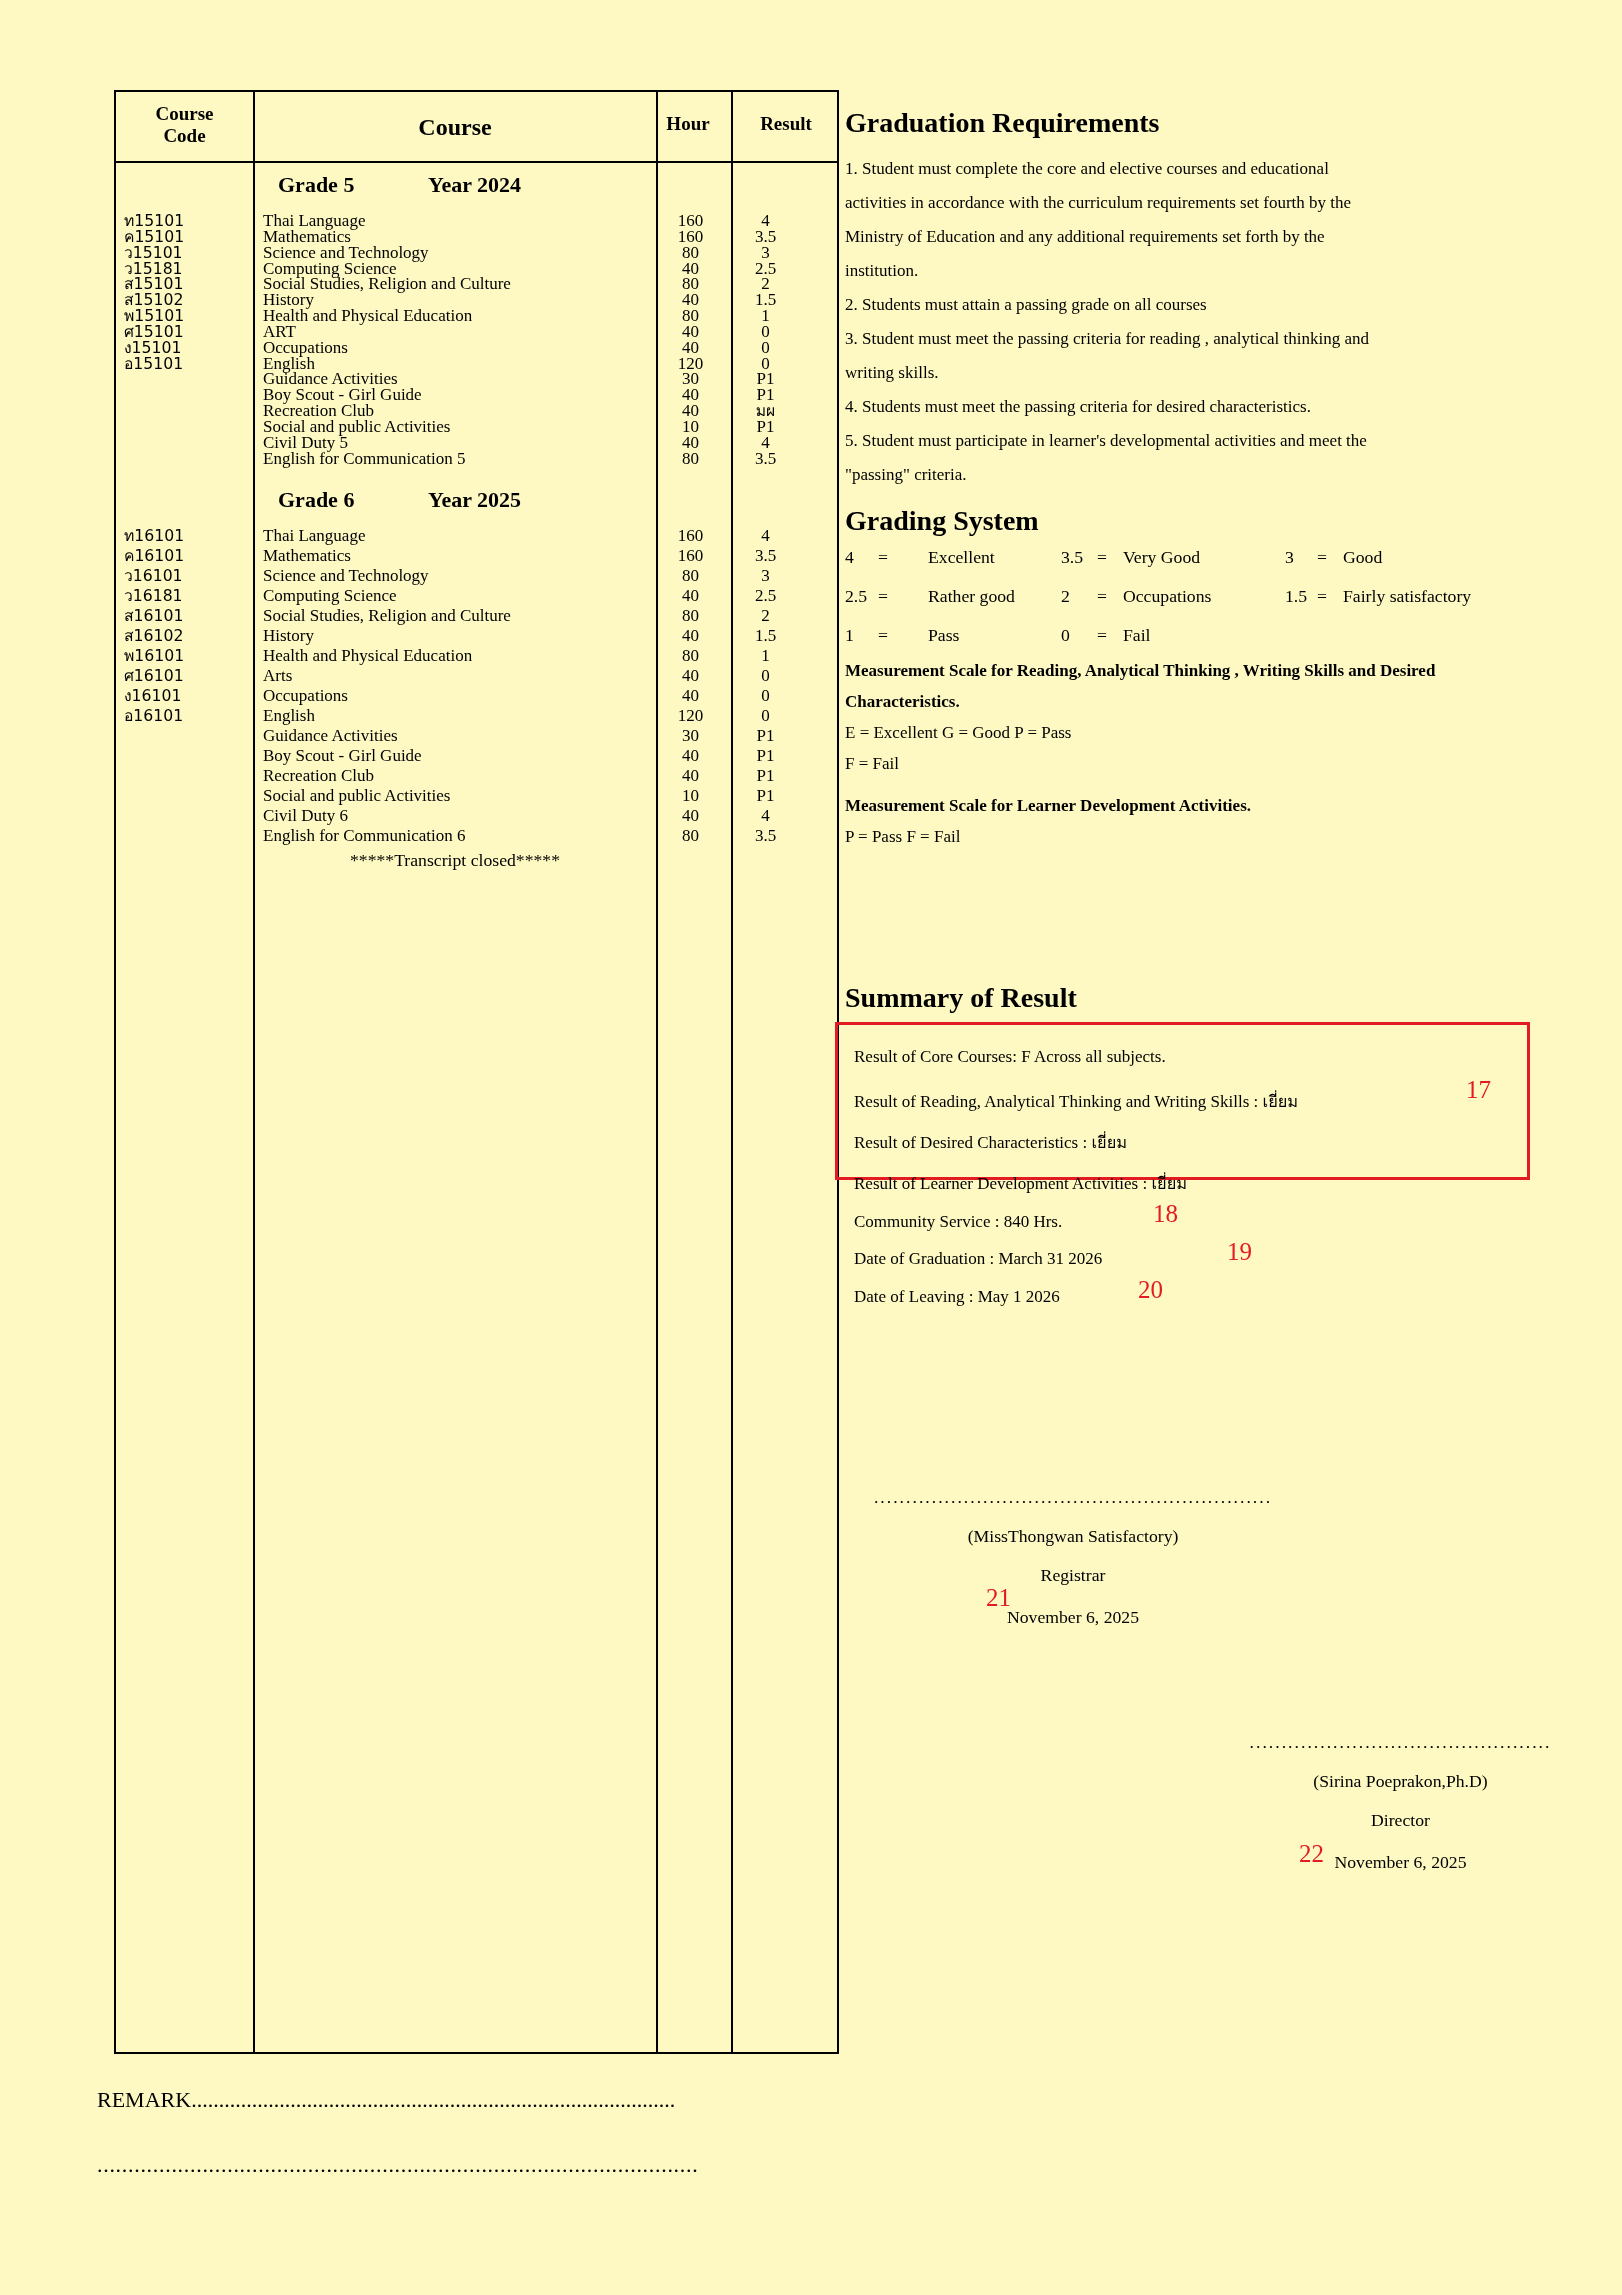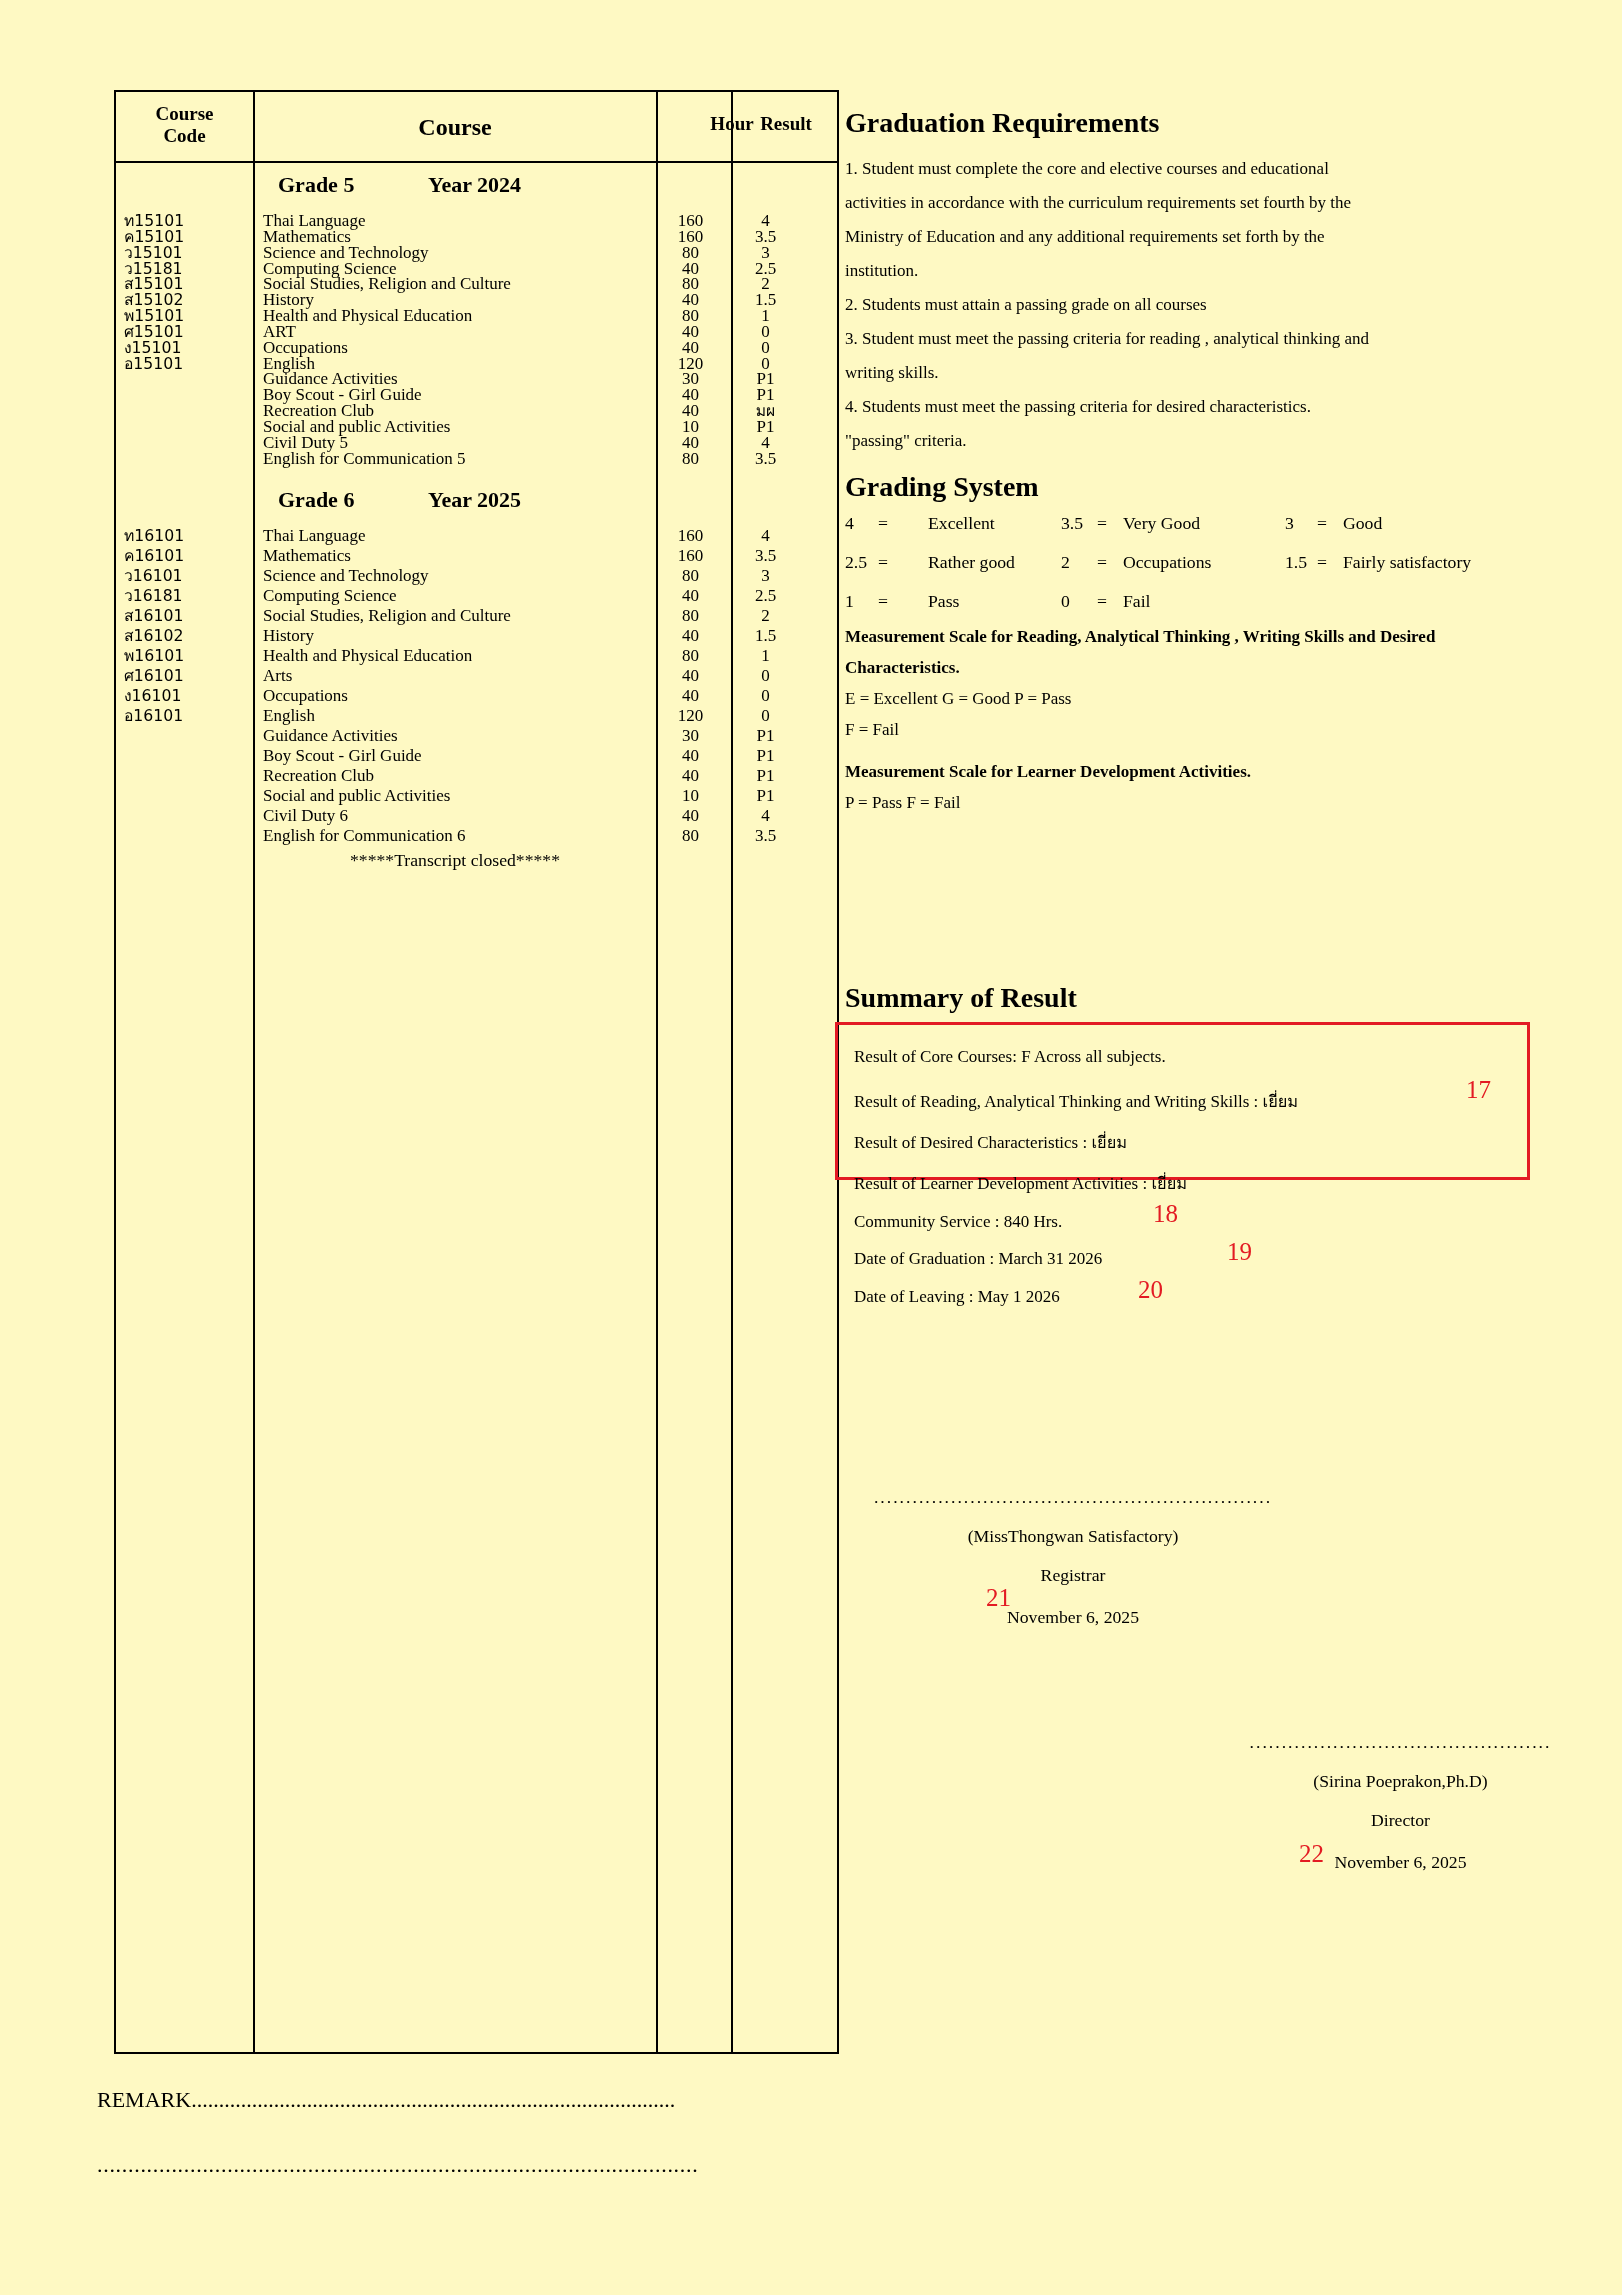--- a/index.html
+++ b/index.html
@@ -49,21 +49,21 @@
 
   .th {
     position: absolute;
     font-weight: bold;
     font-size: 19px;
     text-align: center;
     line-height: 1.18;
   }
   .th-code   { left: 0px;   top: 10.5px; width: 137px; }
   .th-course { left: 139px; top: 21px; width: 400px; font-size: 24px; }
-  .th-hour   { left: 542px; top: 21px; width: 60px; padding-left: 44px; }
+  .th-hour   { left: 542px; top: 21px; width: 60px; }
   .th-result { left: 617px; top: 21px; width: 106px; }
 
   .tbl-body {
     position: relative;
     height: 1889px;
   }
 
   
   .section-row {
     position: absolute;
@@ -446,20 +446,21 @@
     <div class="h-big">Graduation Requirements</div>
     <div id="grad-lines">
         <p class="req-line">1. Student must complete the core and elective courses and educational</p>
         <p class="req-line">activities in accordance with the curriculum requirements set fourth by the</p>
         <p class="req-line">Ministry of Education and any additional requirements set forth by the</p>
         <p class="req-line">institution.</p>
         <p class="req-line">2. Students must attain a passing grade on all courses</p>
         <p class="req-line">3. Student must meet the passing criteria for reading , analytical thinking and</p>
         <p class="req-line">writing skills.</p>
         <p class="req-line">4. Students must meet the passing criteria for desired characteristics.</p>
+        <p class="req-line">5. Student must participate in learner's developmental activities and meet the</p>
         <p class="req-line">"passing" criteria.</p>
       </div>
 
     <div class="h-big tight" style="margin-top:14.4px">Grading System</div>
     <div id="grading-rows">
         <div class="gs-row">
           <span class="gs-c1">4</span>
           <span class="gs-c1b">=</span>
           <span class="gs-c1c">Excellent</span>
           <span class="gs-c2">3.5</span>

